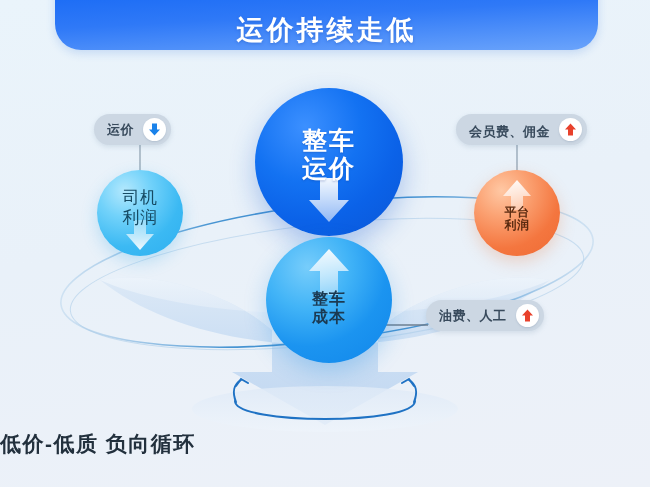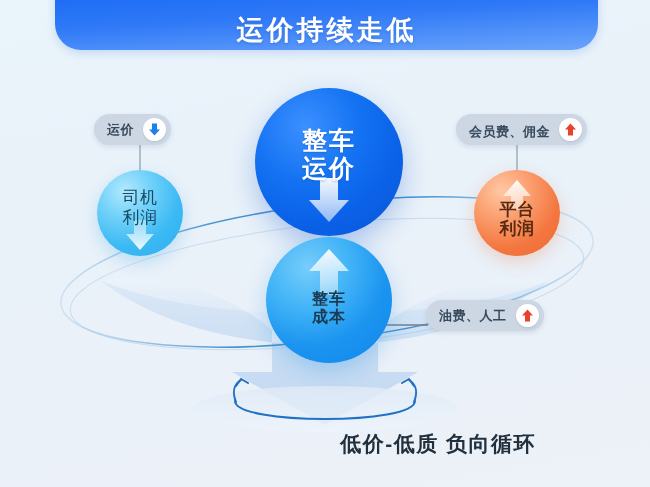--- a/index.html
+++ b/index.html
@@ -133,21 +133,21 @@
     left: 474px;
     top: 170px;
     width: 86px;
     height: 86px;
     background:
       radial-gradient(circle at 32% 24%, #ffc8a4 0%, #fba273 30%, #f4763f 66%, #ef6a33 100%);
     box-shadow: 0 6px 16px rgba(230, 120, 60, 0.26);
   }
   #sphere-platform .sphere-label {
     color: #5a2a10;
-    font-size: 17px;
+    font-size: 12px;
     font-weight: bold;
     letter-spacing: 0.5px;
     margin-top: 12px;
   }
 
   
   .sphere-arrow {
     position: absolute;
     z-index: 2;
   }
@@ -186,21 +186,21 @@
   #pill-freight { left: 94px; top: 114px; }
   #pill-fees    { left: 456px; top: 114px; align-items: flex-end; }
   #pill-fuel    { left: 426px; top: 300px; }
 
   
   #caption {
     position: absolute;
     left: 0;
     top: 430px;
     width: 536px;
-    text-align: right;
+    text-align: left;
     color: #22303d;
     font-size: 21px;
     font-weight: bold;
     letter-spacing: 1.5px;
   }
 </style>
 </head>
 <body>
 
 <div id="stage">

